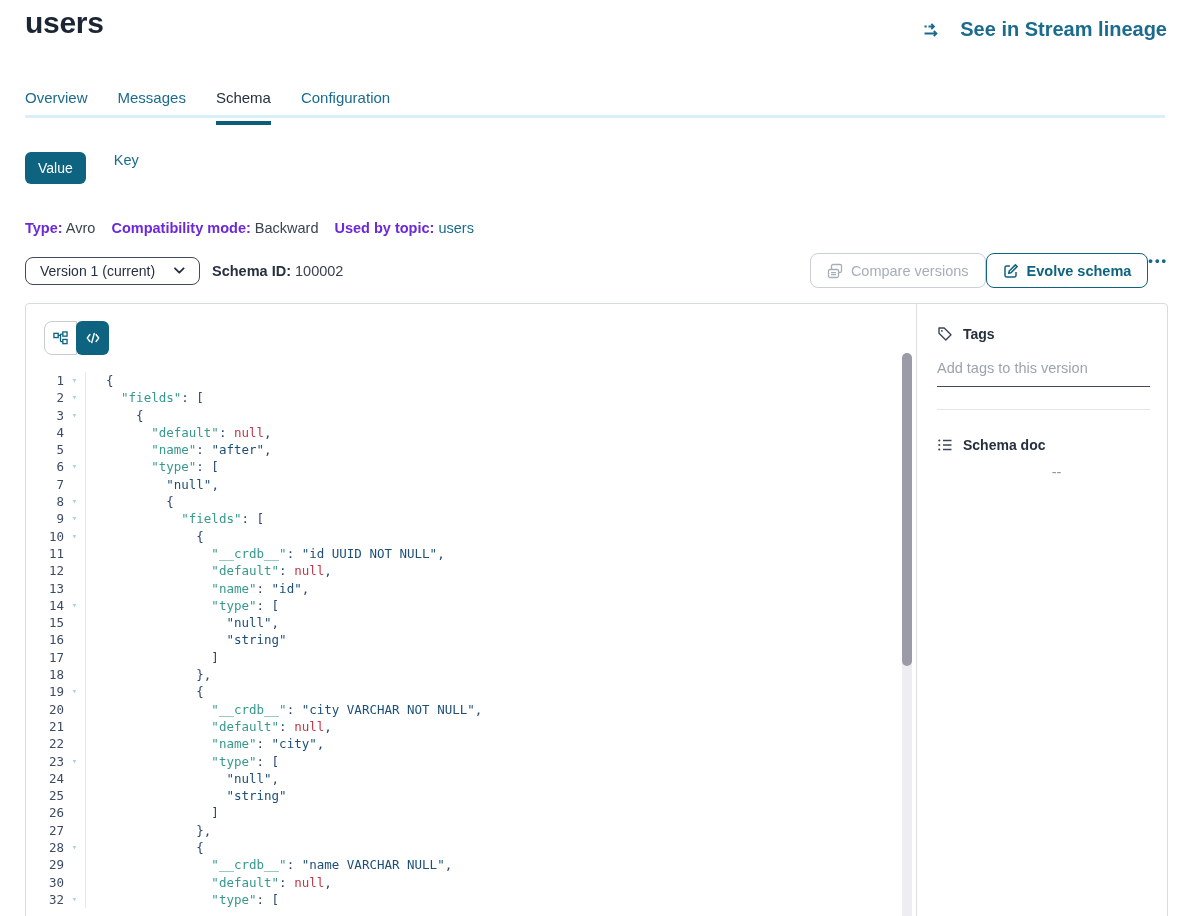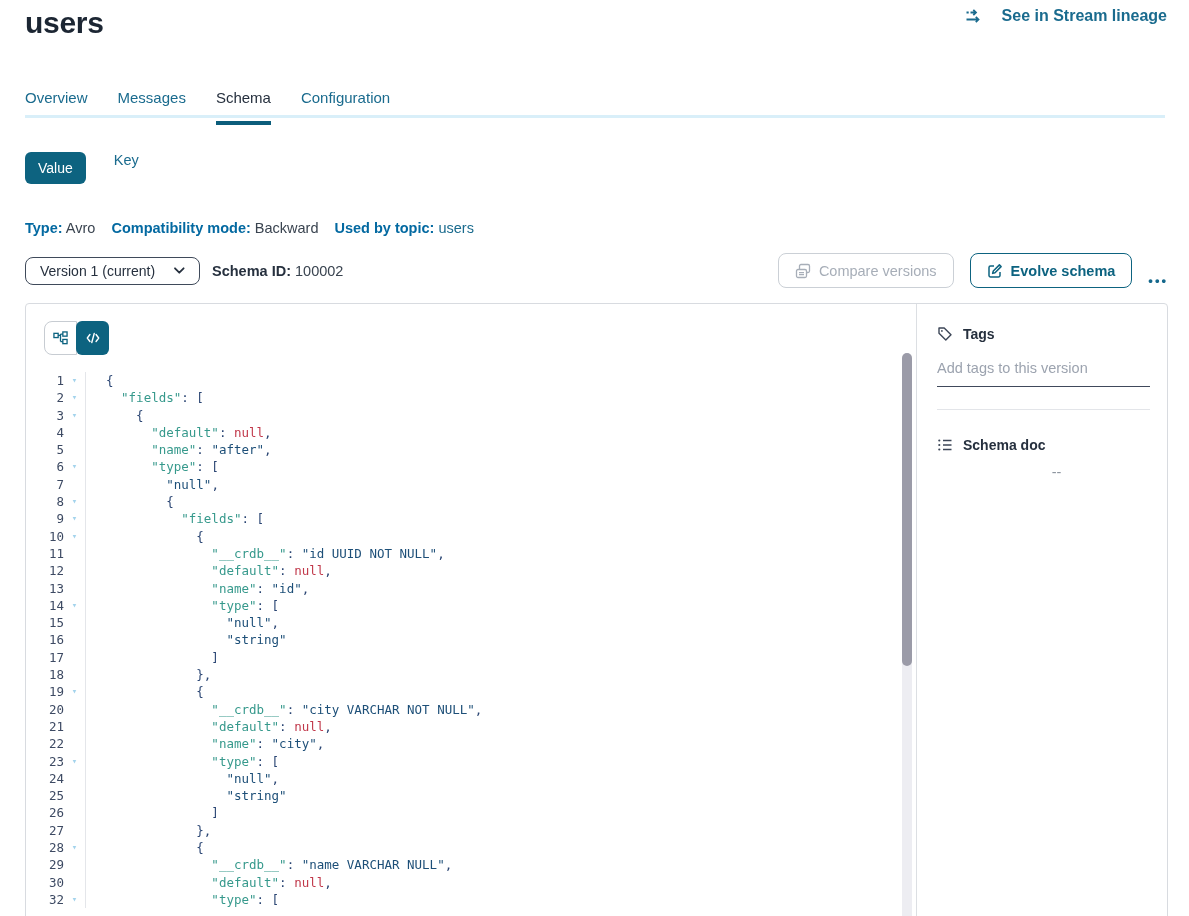--- a/index.html
+++ b/index.html
@@ -1,48 +1,48 @@
 <!DOCTYPE html>
 <html><head>
 <meta charset="utf-8">
 <style>
   * { box-sizing: border-box; margin: 0; padding: 0; }
   html, body { width: 1189px; height: 916px; overflow: hidden; background: #fff; }
   body { font-family: "Liberation Sans", sans-serif; color: #26303E; position: relative; }
 
   
   .page-title { position: absolute; left: 25px; top: 6px; font-size: 30px; font-weight: 700; letter-spacing: -0.3px; color: #1C2633; }
-  .lineage-link { position: absolute; right: 22px; top: 7px; display: flex; align-items: center; gap: 20px;
-                  color: #1A6B8E; font-size: 16px; font-weight: 600; cursor: pointer; }
+  .lineage-link { position: absolute; right: 22px; top: 18px; display: flex; align-items: center; gap: 20px;
+                  color: #1A6B8E; font-size: 20px; font-weight: 600; cursor: pointer; }
 
   
   .tabs { position: absolute; left: 25px; top: 89px; display: flex; gap: 30px; }
   .tab { font-size: 15px; font-weight: 500; color: #1A6B8E; padding-bottom: 19px; position: relative; cursor: pointer; }
   .tab.active { color: #26303E; }
   .tab.active::after { content: ""; position: absolute; left: 0; right: 0; bottom: 0; height: 4px; background: #0C5D7B; z-index: 2; }
   .tabs-underline { position: absolute; left: 25px; top: 115px; width: 1140px; height: 3px; background: #D9EFF9; }
 
   
   .vk-toggle { position: absolute; left: 25px; top: 152px; display: flex; align-items: flex-start; gap: 28px; }
   .vk-value { background: #0D6380; color: #fff; font-size: 14px; font-weight: 500; padding: 8px 13px; border-radius: 6px; border: none; cursor: pointer; }
   .vk-key { color: #1A6B8E; font-size: 14.5px; font-weight: 500; cursor: pointer; }
 
   
   .meta-row { position: absolute; left: 25px; top: 220px; display: flex; gap: 16px; font-size: 14.5px; color: #3A4450; }
-  .meta-item b { color: #0369a1; font-weight: 700; }
+  .meta-item b { color: #6d28d9; font-weight: 700; }
   .meta-link { color: #1A6B8E; cursor: pointer; }
 
   
   .controls-row { position: absolute; left: 25px; top: 253px; right: 21px; display: flex; align-items: center; }
   .version-select { width: 175px; height: 28px; border: 1px solid #3F4A5A; border-radius: 8px; background: #fff;
                     display: flex; align-items: center; justify-content: space-between; padding: 0 14px; cursor: pointer; }
   .version-select span { font-size: 14px; color: #26303E; }
   .schema-id { margin-left: 12px; font-size: 14.5px; color: #3A4450; }
   .schema-id b { color: #26303E; font-weight: 700; }
-  .controls-right { margin-left: auto; display: flex; align-items: flex-end; gap: 16px; }
+  .controls-right { margin-left: auto; display: flex; align-items: flex-start; }
   .btn { height: 35px; display: inline-flex; align-items: center; gap: 8px; padding: 0 16px;
          border-radius: 8px; background: #fff; font-size: 14.5px; font-weight: 500; cursor: pointer; }
   .btn-disabled { color: #A7AEB8; border: 1px solid #CBD0D6; cursor: default; }
   .btn-teal { color: #0D6380; border: 1px solid #0D6380; font-weight: 600; }
   .more-btn { color: #15688C; font-size: 13px; font-weight: 700; letter-spacing: 2px; background: none; border: none; cursor: pointer; }
 
   
   .panel { position: absolute; left: 25px; top: 303px; width: 1143px; height: 640px;
            border: 1px solid #D8DBE0; border-radius: 4px; background: #fff; }
   .code-pane { position: absolute; left: 0; top: 0; bottom: 0; width: 890px; }

